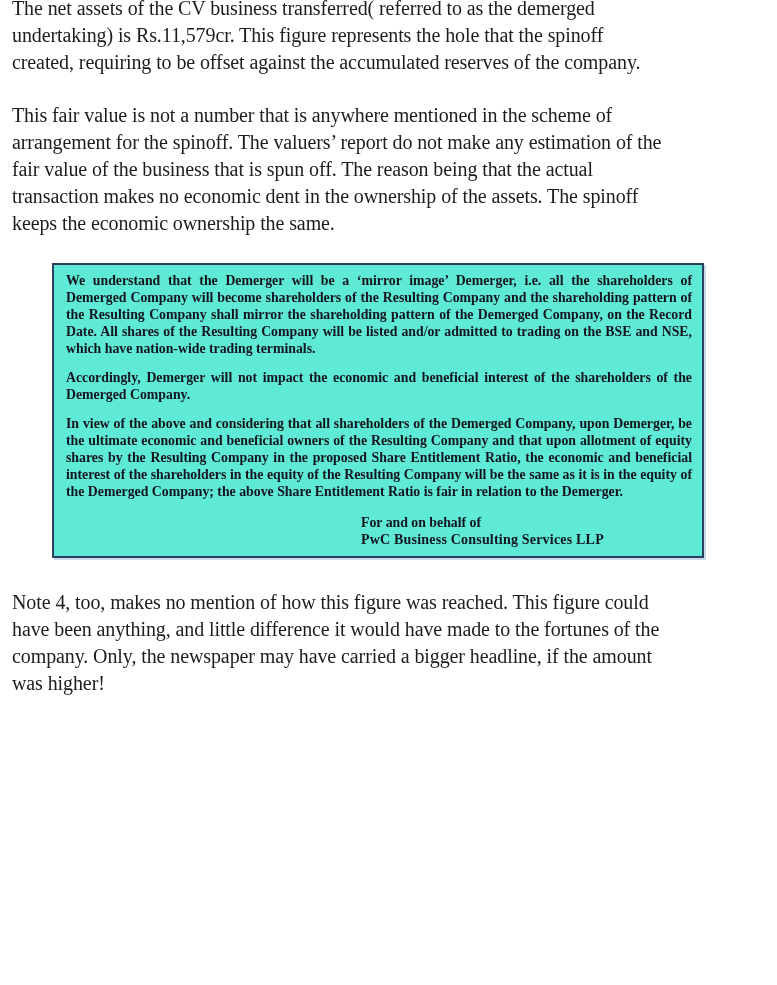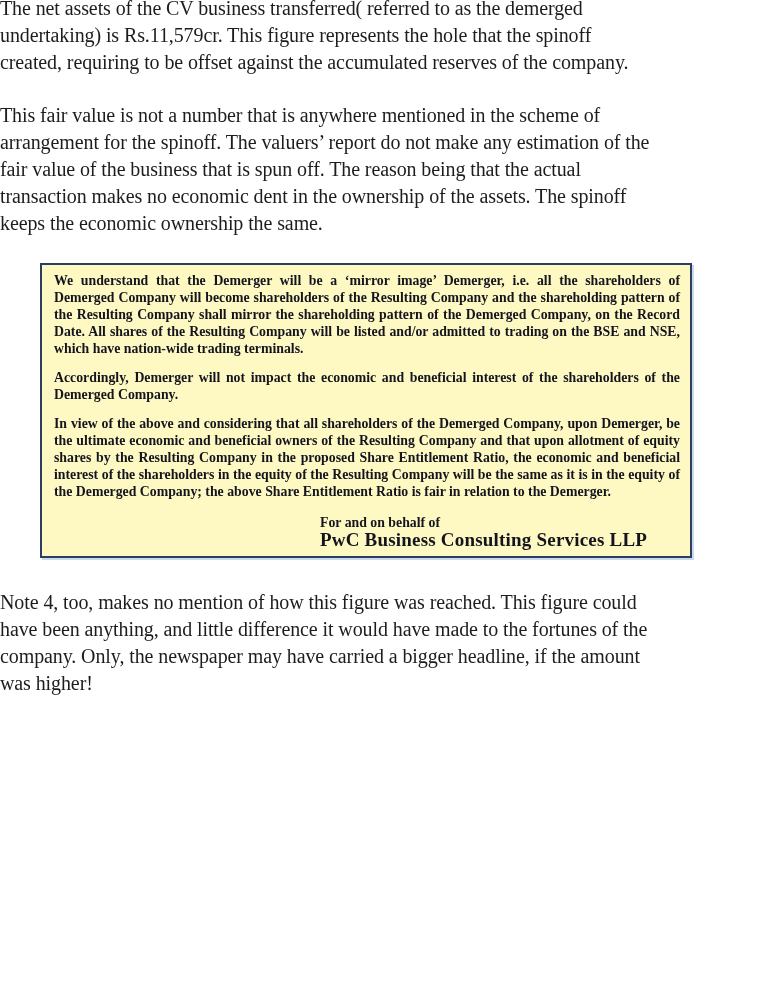--- a/index.html
+++ b/index.html
@@ -4,21 +4,21 @@
 <style>
   html, body {
     margin: 0;
     padding: 0;
     background: #ffffff;
   }
   .page {
     width: 777px;
     height: 985px;
     box-sizing: border-box;
-    padding: 0 2px 0 0;
+    padding: 0 2px 0 12px;
     overflow: hidden;
     font-family: "Liberation Serif", "DejaVu Serif", serif;
     font-size: 20px;
     line-height: 27px;
     color: #1d1d1d;
     background: #ffffff;
   }
   .page-inner {
     margin-top: -5px;
   }
@@ -27,41 +27,42 @@
     white-space: pre-line;
     letter-spacing: -0.1px;
   }
   .quote-box {
     box-sizing: border-box;
     width: 652px;
     margin: 0 0 31px 40px;
     border: 2px solid #2b3f60;
     box-shadow: 2px 2px 0 0 #ccd8ec;
     padding: 7px 10px 8px 12px;
-    background: #fef9c3;
+    background: #5eead4;
     font-size: 13.8px;
     line-height: 17px;
     font-weight: bold;
     color: #14141e;
     text-align: justify;
     letter-spacing: 0;
   }
   .quote-box p {
     margin: 0 0 12px 0;
   }
   .signature-block {
     margin: 14px 0 0 266px;
     text-align: left;
     line-height: 17px;
   }
   .sig-line {
     white-space: nowrap;
+    margin-left: 29px;
   }
   .sig-company {
-    font-size: 19px;
+    font-size: 14px;
     letter-spacing: 0.2px;
   }
   .last-para {
     margin-bottom: 0;
   }
 </style>
 </head>
 <body>
 
 <div class="page">

